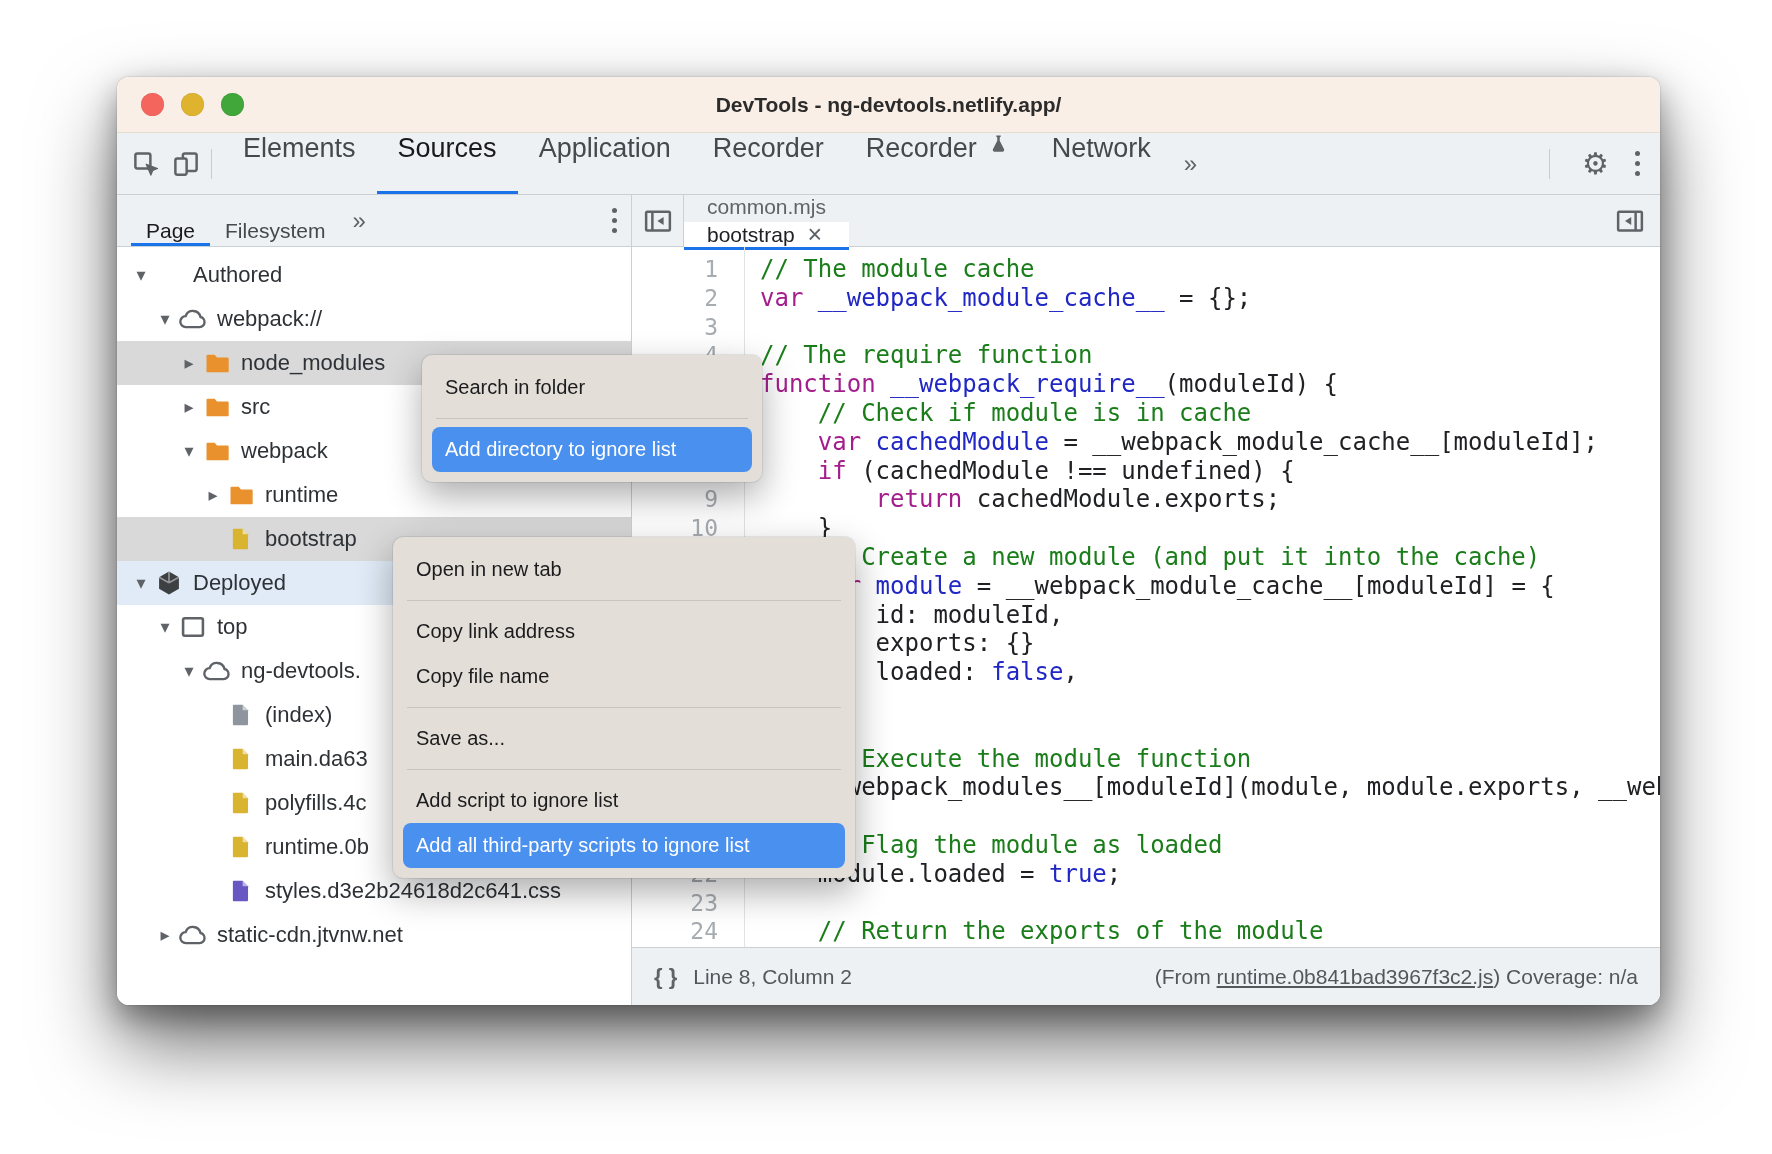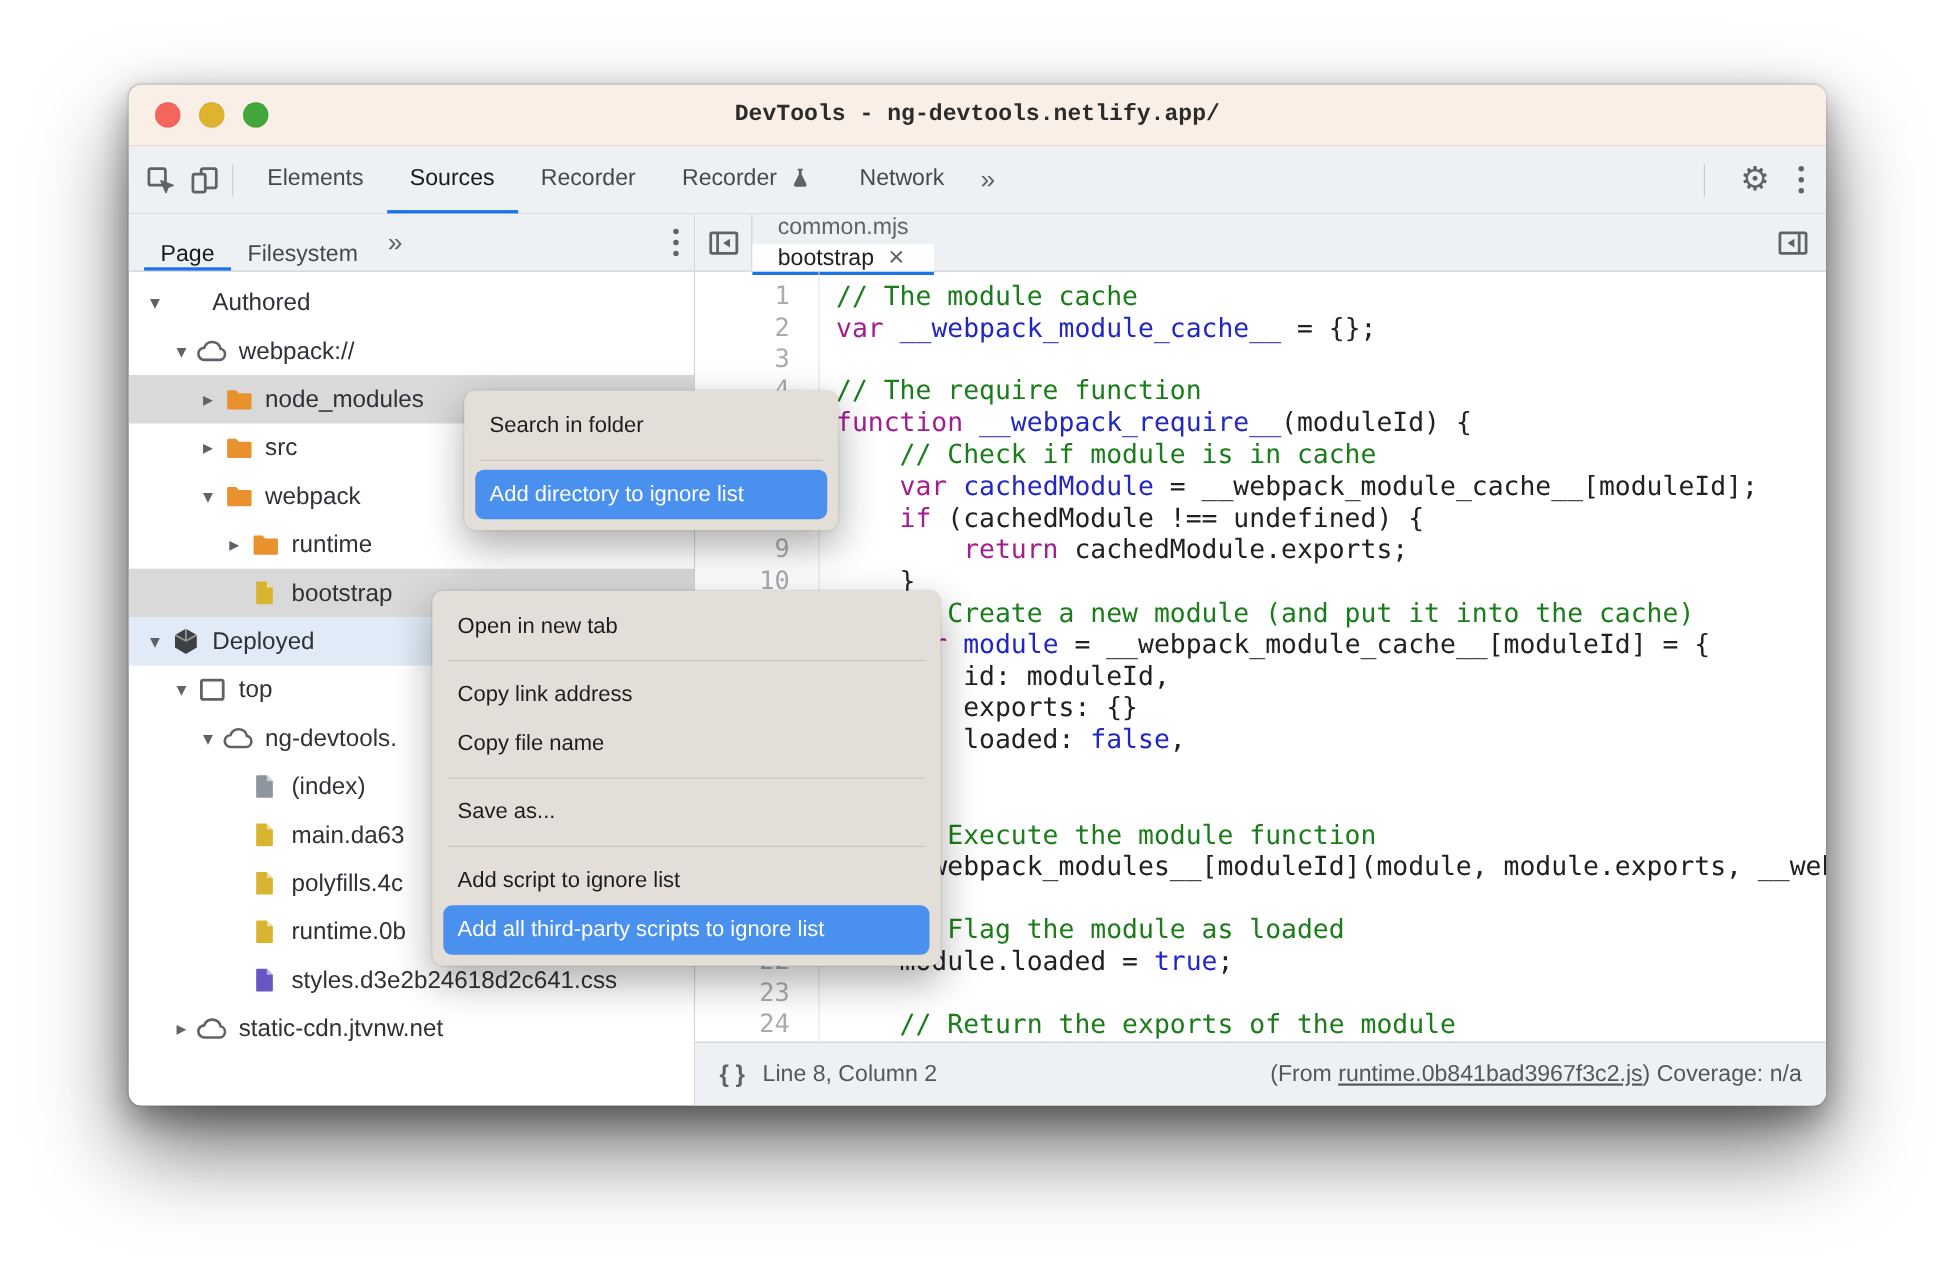--- a/index.html
+++ b/index.html
@@ -8,29 +8,29 @@
 
   .window { position:absolute; left:117px; top:77px; width:1543px; height:928px;
             border-radius:12px; background:#fff; overflow:hidden;
             box-shadow: 0 40px 80px rgba(0,0,0,.55), 0 12px 30px rgba(0,0,0,.35), 0 0 2px rgba(0,0,0,.25); }
 
   
   .titlebar { height:56px; background:var(--titlebar-bg); border-bottom:1px solid #e4dccf;
               display:flex; align-items:center; position:relative; }
   .lights { position:absolute; left:24px; display:flex; gap:17px; }
   .light { width:23px; height:23px; border-radius:50%; box-shadow: inset 0 0 1px rgba(0,0,0,.25); }
-  .title { flex:1; text-align:center; font-weight:bold; font-size:21px; color:#2b2b2b;font-family:Liberation Mono, monospace; }
+  .title { flex:1; text-align:center; font-weight:bold; font-size:21px; color:#2b2b2b; }
 
   
   .toolbar { height:62px; background:var(--chrome-bg); border-bottom:1px solid var(--border);
              display:flex; align-items:stretch; padding:0 16px 0 14px; }
   .tb-icons { display:flex; align-items:center; gap:10px; }
   .vsep { width:1px; height:30px; background:#c9cdd1; margin:0 10px; align-self:center; }
   .tb-tabs { display:flex; align-items:stretch; }
-  .tool-tab { display:flex; align-items:center; gap:10px; padding:0 21px; font-size:21px;
+  .tool-tab { display:flex; gap:10px; padding:0 21px; font-size:27px;
               color:#45494e; border-bottom:3px solid transparent; }
   .tool-tab.active { color:#181a1c; border-bottom-color:var(--accent); }
   .overflow { align-self:center; font-size:24px; color:var(--muted); padding:0 12px; }
   .tb-right { margin-left:auto; display:flex; align-items:center; gap:22px; }
   .gear { font-size:30px; color:var(--muted); line-height:1; }
   .kebab { display:flex; flex-direction:column; gap:5px; padding:4px; }
   .kebab i { width:5px; height:5px; border-radius:50%; background:var(--muted); }
 
   
   .content { display:flex; height:810px; }
@@ -124,20 +124,23 @@
         </svg>
       </span>
     </div>
     <div class="vsep"></div>
     <div class="tb-tabs" id="tool-tabs">
         <div class="tool-tab">
           <span>Elements</span>
         </div>
         <div class="tool-tab active">
           <span>Sources</span>
+        </div>
+        <div class="tool-tab">
+          <span>Application</span>
         </div>
         <div class="tool-tab">
           <span>Recorder</span>
         </div>
         <div class="tool-tab">
           <span>Recorder</span>
           <span>
             <svg viewBox="0 0 24 24" width="23" height="23">
               <path d="M9.6 2.5h4.8v1.2l-1.1 1V8l4.4 8.6a1.9 1.9 0 01-1.7 2.9H8a1.9 1.9 0 01-1.7-2.9L10.7 8V4.7l-1.1-1z" fill="#5f6368"></path>
             </svg>

